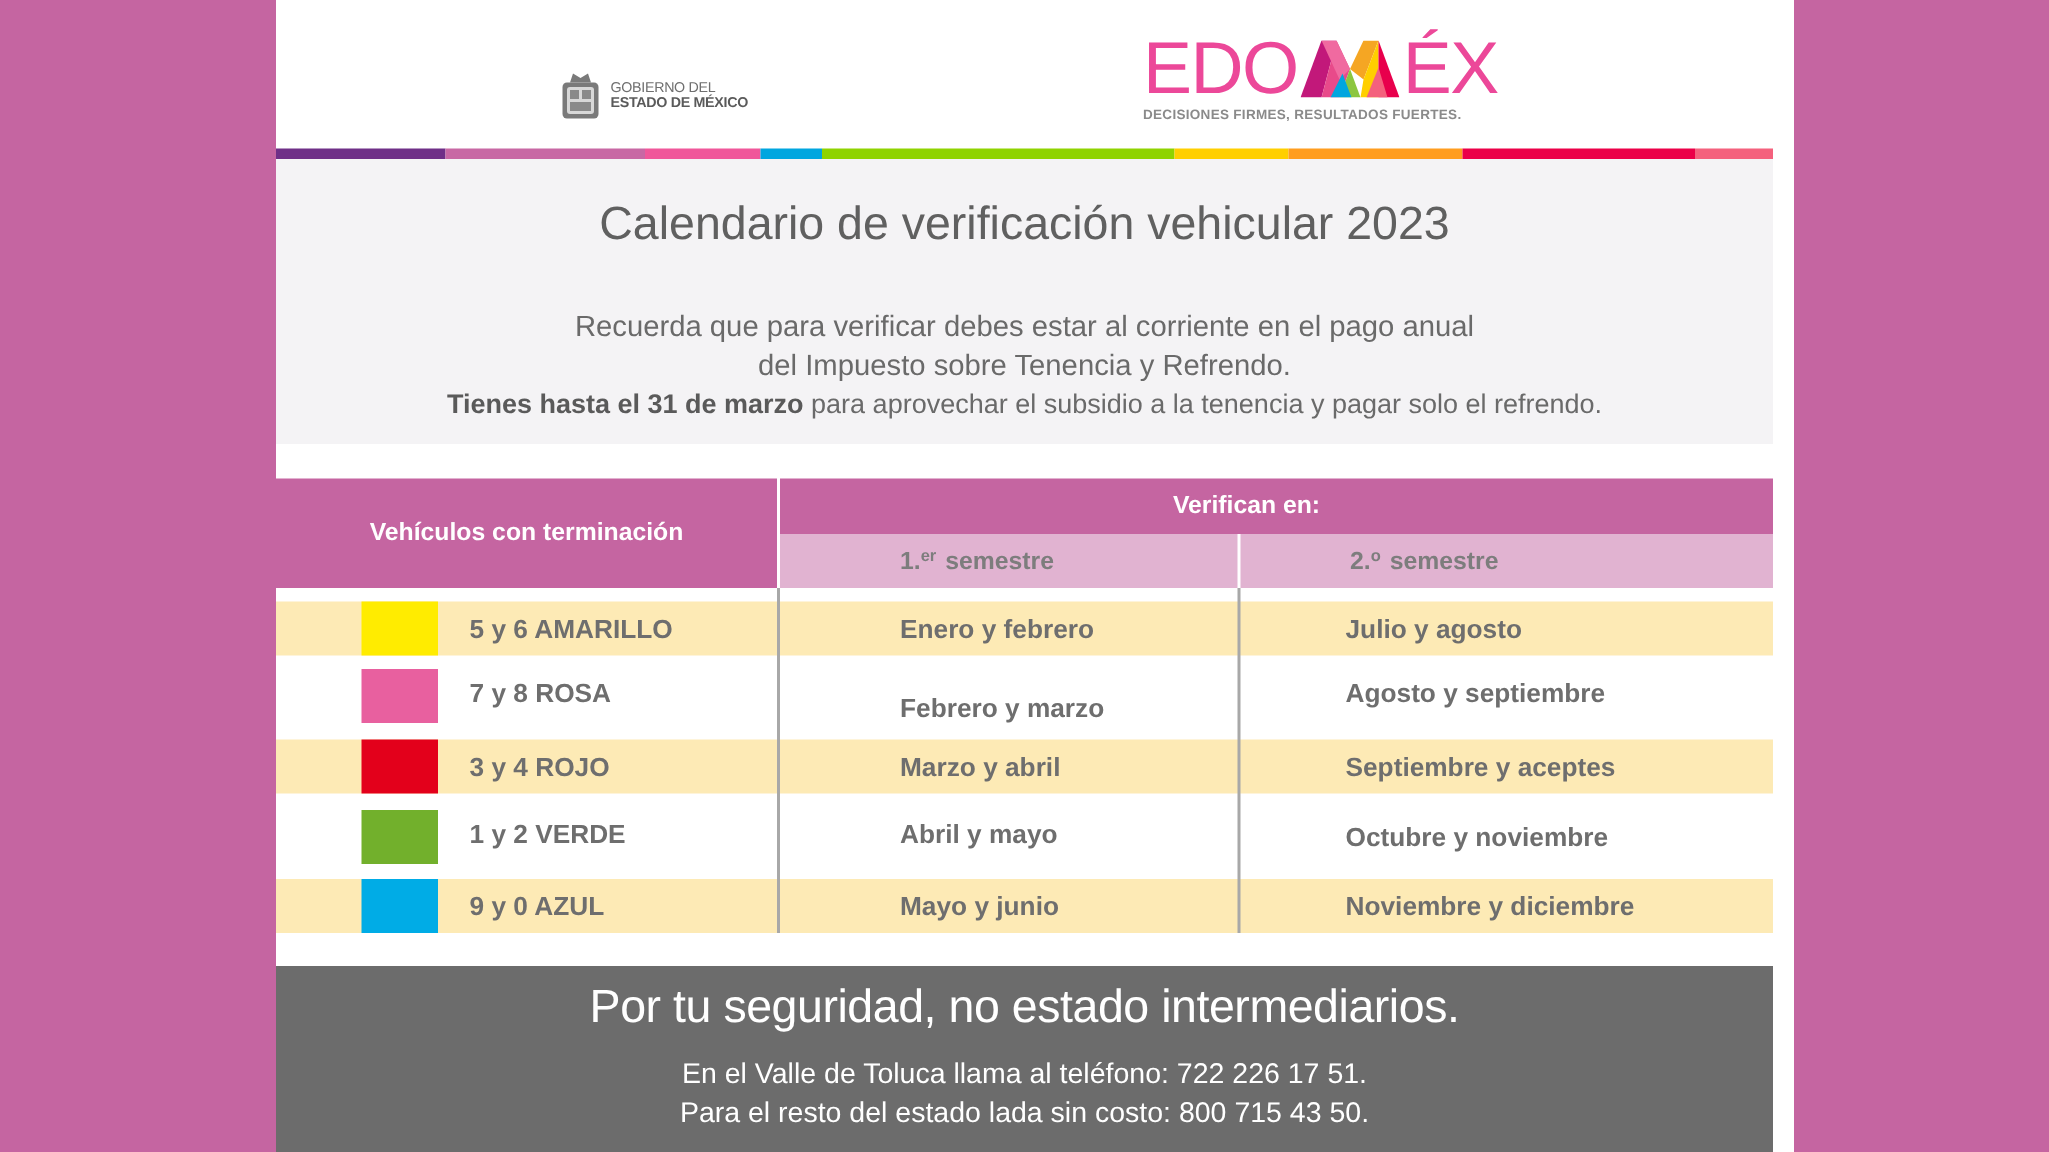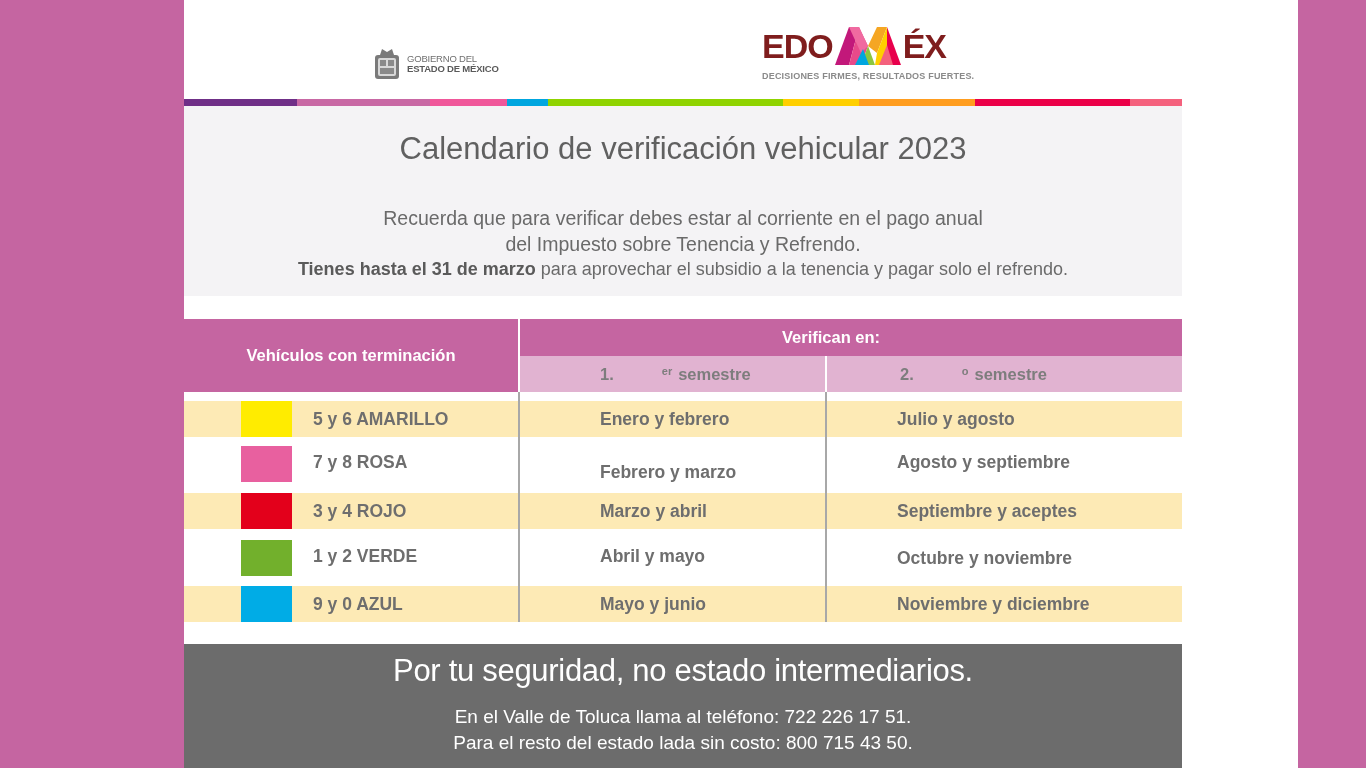--- a/index.html
+++ b/index.html
@@ -1,45 +1,45 @@
 <!DOCTYPE html>
 <html><head>
 <meta charset="utf-8">
 <style>
   * { box-sizing: border-box; margin: 0; padding: 0; }
   html, body { width: 1366px; height: 768px; overflow: hidden; }
   body { background: #c565a1; font-family: "Liberation Sans", sans-serif; position: relative; }
-  .page { position: absolute; left: 184px; top: 0; width: 1114px; height: 768px; background: #ffffff; overflow: hidden; }
+  .page { position: absolute; left: 184px; top: 0; width: 1012px; height: 768px; background: #ffffff; overflow: hidden; }
 
   .header { position: absolute; left: 0; top: 0; width: 998px; height: 99px; background: #ffffff; }
   .gob-logo { position: absolute; left: 188px; top: 47px; display: flex; align-items: center; gap: 5px; }
   .shield { width: 30px; height: 34px; position: relative; }
   .gob-text { color: #6f6f6f; font-size: 9.5px; line-height: 10px; letter-spacing: -0.2px; }
   .gob-text .l2 { font-weight: bold; color: #5a5a5a; }
 
   .edomex { position: absolute; left: 578px; top: 24px; }
   .edomex-word { display: flex; align-items: flex-end; height: 44px; }
-  .edomex-word .txt { font-size: 34px; font-weight: bold; color: #7f1d1d; line-height: 44px; letter-spacing: -1px; }
+  .edomex-word .txt { font-size: 49px; font-weight: normal; color: #ec4899; line-height: 44px; letter-spacing: -1px; }
   .edomex-m { width: 66px; height: 38px; margin: 0 2px 3px 2px; }
   .edomex-tag { font-size: 9px; font-weight: bold; color: #8a8a8a; letter-spacing: 0.2px; margin-top: 3px; }
 
   .colorbar { position: absolute; left: 0; top: 99px; width: 998px; height: 7px; display: flex; }
   .colorbar span { height: 100%; display: block; }
 
   .intro { position: absolute; left: 0; top: 106px; width: 998px; height: 190px; background: #f4f3f5; text-align: center; color: #676767; }
   .title { position: absolute; top: 25px; width: 100%; font-size: 31px; color: #606060; }
   .sub { position: absolute; top: 82px; width: 100%; font-size: 19.5px; line-height: 26px; color: #6a6a6a; margin-top: 17px; }
   .deadline { position: absolute; top: 153px; width: 100%; font-size: 18px; color: #6a6a6a; }
   .deadline b { color: #5a5a5a; }
 
   .table { position: absolute; left: 0; top: 319px; width: 998px; height: 303px; }
   .th-left { position: absolute; left: 0; top: 0; width: 334px; height: 73px; background: #c565a1; color: #ffffff; font-weight: bold; font-size: 16.5px; display: flex; align-items: center; justify-content: center; }
   .th-right { position: absolute; left: 336px; top: 0; width: 662px; height: 37px; background: #c565a1; color: #ffffff; font-weight: bold; font-size: 16.5px; display: flex; align-items: center; justify-content: center; padding-right: 40px; }
   .th-sem { position: absolute; top: 37px; height: 36px; background: #e1b3d1; color: #7d7d7d; font-weight: bold; font-size: 16.5px; display: flex; align-items: center; }
-  .th-sem sup { font-size: 11px; position: relative; top: -3px; margin-right: 6px; margin-left: 48px; }
+  .th-sem sup { font-size: 11px; position: relative; top: -3px; margin-right: 6px; }
   .th-sem1 { left: 336px; width: 305px; padding-left: 80px; }
   .th-sem2 { left: 643px; width: 355px; padding-left: 73px; }
 
   .row { position: absolute; left: 0; width: 998px; height: 36px; }
   .row.alt { background: #fdeab5; }
   .swatch { position: absolute; left: 57px; width: 51px; height: 36px; }
   .row .cell { position: absolute; top: 0; height: 100%; display: flex; align-items: center; font-weight: bold; font-size: 17.5px; color: #6e6e6e; }
   .c-term { left: 129px; }
   .c-s1 { left: 416px; }
   .c-s2 { left: 713px; }

